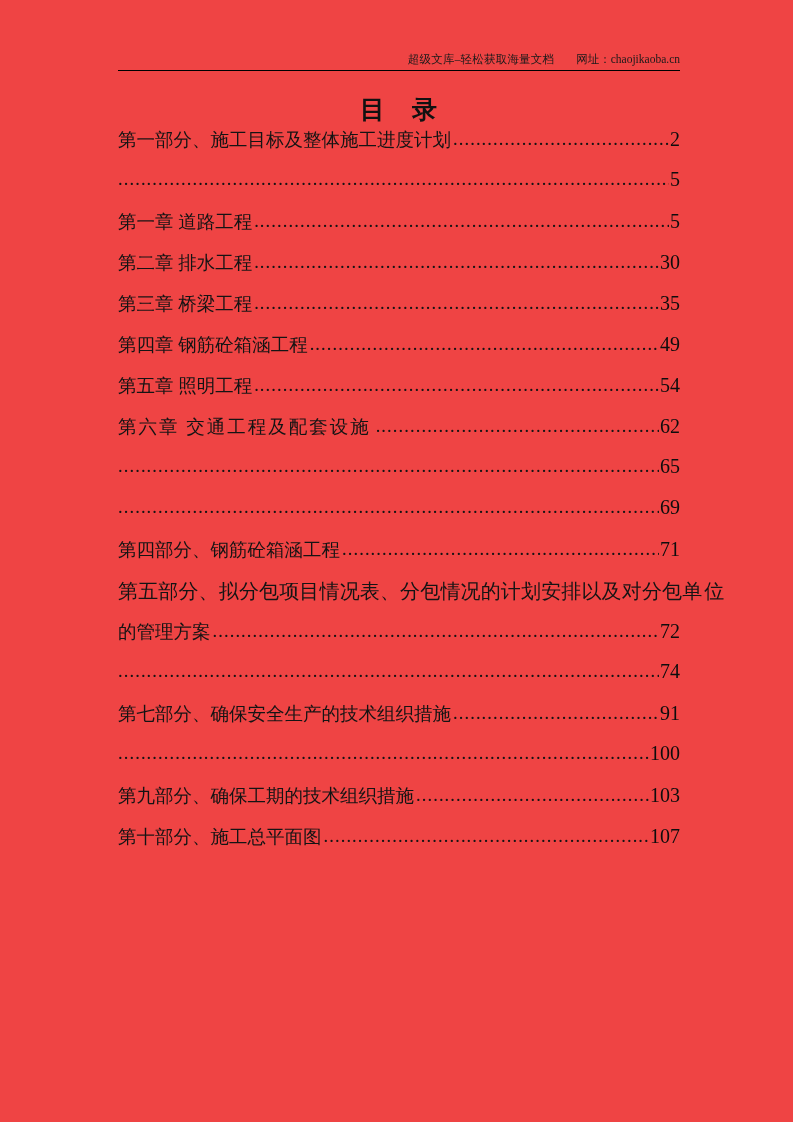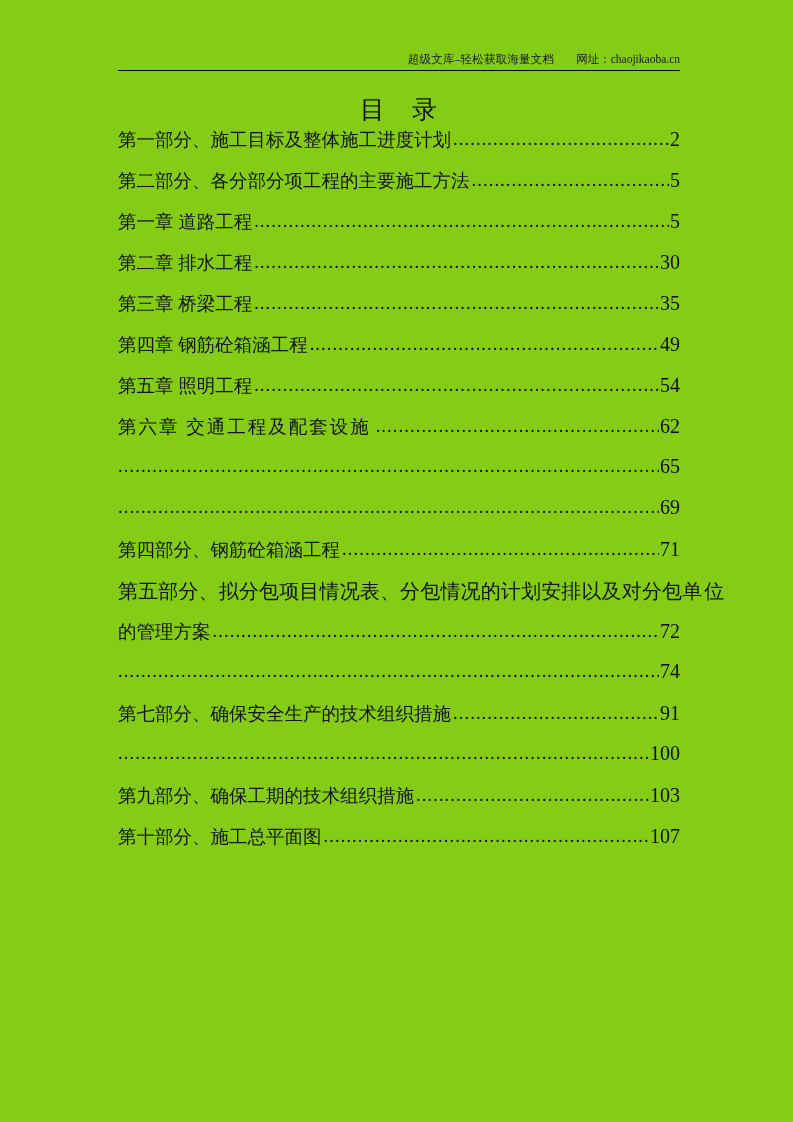--- a/index.html
+++ b/index.html
@@ -4,21 +4,21 @@
 <style>
   html, body {
     margin: 0;
     padding: 0;
     background: #ffffff;
   }
   .page {
     position: relative;
     width: 793px;
     height: 1122px;
-    background: #84cc16;
+    background: #ef4444;
     margin: 0 auto;
     overflow: hidden;
     font-family: "Liberation Serif", "DejaVu Serif", serif;
     color: #000000;
   }
   .content {
     position: absolute;
     left: 118px;
     top: 0;
     width: 562px;
@@ -44,21 +44,21 @@
     margin-top: 4px;
     border-top: 1.6px solid #000000;
     width: 562px;
   }
 
   
   .doc-title {
     text-align: center;
     font-size: 25px;
     line-height: 34px;
-    font-weight: normal;
+    font-weight: bold;
     margin-top: 22px;
     letter-spacing: 1px;
     color: #111111;
   }
 
   
   .toc {
     margin-top: 0;
   }
   .toc-entry {
@@ -127,21 +127,20 @@
     <div class="toc" id="toc-list">
         <div class="toc-entry">
           <div class="toc-line">
             <span class="toc-label">第一部分、施工目标及整体施工进度计划</span>
             <span class="toc-dots">............................................................................................................................................</span>
             <span class="toc-page">2</span>
           </div>
         </div>
         <div class="toc-entry">
           <div class="toc-line">
-            <span class="toc-label">第二部分、各分部分项工程的主要施工方法</span>
             <span class="toc-dots">............................................................................................................................................</span>
             <span class="toc-page">5</span>
           </div>
         </div>
         <div class="toc-entry">
           <div class="toc-line">
             <span class="toc-label">第一章  道路工程</span>
             <span class="toc-dots">............................................................................................................................................</span>
             <span class="toc-page">5</span>
           </div>

